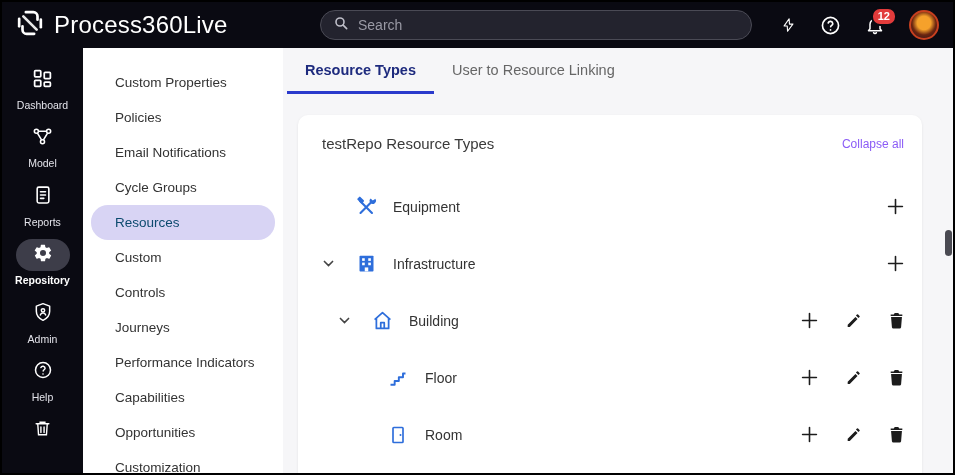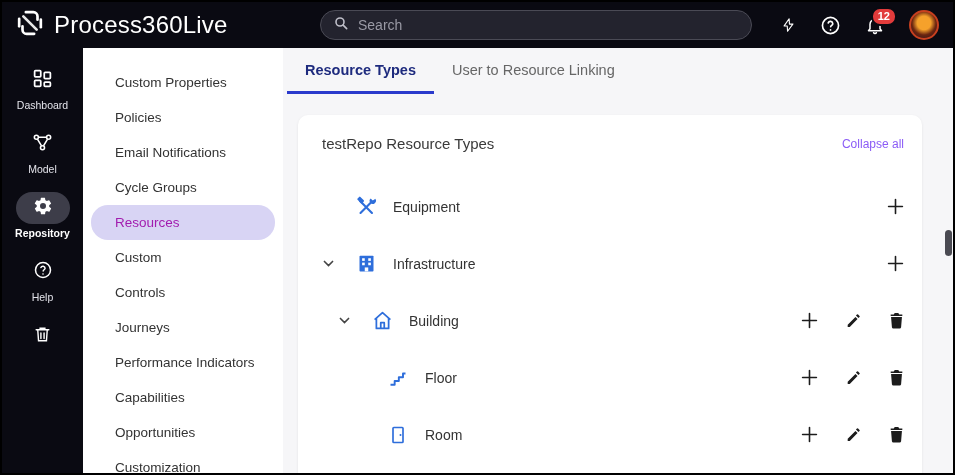--- a/index.html
+++ b/index.html
@@ -35,21 +35,21 @@
   .rail-iconwrap { width:54px; height:32px; display:flex; align-items:center; justify-content:center;
                    border-radius:17px; margin-bottom:3px; }
   .rail-item.active .rail-iconwrap { background:#3d3d49; }
   .rail-label { color:#e3e3ea; font-size:10.5px; }
   .rail-item.active .rail-label { color:#fff; font-weight:700; }
 
   
   .submenu { position:absolute; top:46px; left:81px; bottom:0; width:200px; background:#fff; padding-top:17px; }
   .sub-item { height:35px; display:flex; align-items:center; padding-left:24px; margin:0 8px;
               font-size:13.5px; color:#333; border-radius:17px; cursor:pointer; white-space:nowrap; }
-  .sub-item.selected { background:#d8d4f4; color:#a21caf; }
+  .sub-item.selected { background:#d8d4f4; color:#0c4a6e; }
 
   
   .main { position:absolute; top:46px; left:281px; right:0; bottom:0; background:#f6f6f8; overflow:hidden; }
   .tabs { display:flex; height:46px; align-items:stretch; padding-left:4px; }
   .tab { display:flex; align-items:center; padding:0 18px; font-size:14.5px; color:#666; cursor:pointer;
          border-bottom:3px solid transparent; }
   .tab.active { color:#1e2b7e; font-weight:700; border-bottom-color:#2b3acc; }
 
   .card { margin:21px 31px 0 15px; background:#fff; border-radius:10px;
           box-shadow:0 1px 3px rgba(0,0,0,.08); padding:20px 18px 20px 24px; height:600px; }
@@ -152,32 +152,55 @@
           <circle cx="5" cy="6" r="2.3"></circle>
               <circle cx="19" cy="6" r="2.3"></circle>
               <circle cx="12" cy="18" r="2.3"></circle>
           <path d="M7.3 6h9.4M6.2 8.1l4.7 7.8M17.8 8.1l-4.7 7.8"></path>
         </svg>
       </span>
         </span>
       <span class="rail-label">Model</span>
     </div>
 
+    <div class="rail-item">
+      <span class="rail-iconwrap">
+          <span>
+        <svg width="20" height="20" viewBox="0 0 24 24" fill="none" stroke="#fff" stroke-width="1.9">
+          <rect x="5" y="2.5" width="14" height="19" rx="2"></rect>
+          <path d="M9 8h6M9 12h6M9 16h4" stroke-linecap="round"></path>
+        </svg>
+      </span>
+        </span>
+      <span class="rail-label">Reports</span>
+    </div>
 
     <div class="rail-item active">
       <span class="rail-iconwrap">
           <span>
         <svg width="20" height="20" viewBox="0 0 24 24" fill="#fff" fill-rule="evenodd">
           <path d="M19.4 13c.04-.33.06-.66.06-1s-.02-.67-.06-1l2.1-1.65a.5.5 0 0 0 .12-.64l-2-3.46a.5.5 0 0 0-.6-.22l-2.49 1a7.3 7.3 0 0 0-1.73-1l-.38-2.65A.5.5 0 0 0 13.9 2h-4a.5.5 0 0 0-.5.42l-.37 2.65c-.63.26-1.21.6-1.74 1l-2.49-1a.5.5 0 0 0-.6.22l-2 3.46a.5.5 0 0 0 .12.64L4.5 11c-.04.33-.06.66-.06 1s.02.67.06 1l-2.08 1.65a.5.5 0 0 0-.12.64l2 3.46c.1.22.36.32.6.22l2.49-1c.53.4 1.11.74 1.74 1l.37 2.65c.04.24.25.42.5.42h4c.25 0 .46-.18.5-.42l.38-2.65c.62-.26 1.2-.6 1.73-1l2.49 1c.24.1.5 0 .6-.22l2-3.46a.5.5 0 0 0-.12-.64L19.4 13zM12 15.6A3.6 3.6 0 1 1 12 8.4a3.6 3.6 0 0 1 0 7.2z"></path>
         </svg>
       </span>
         </span>
       <span class="rail-label">Repository</span>
     </div>
 
+    <div class="rail-item">
+      <span class="rail-iconwrap">
+          <span>
+        <svg width="20" height="20" viewBox="0 0 24 24" fill="none" stroke="#fff" stroke-width="1.8" stroke-linejoin="round">
+          <path d="M12 2l8 3v6c0 5-3.4 8.8-8 11-4.6-2.2-8-6-8-11V5z"></path>
+          <circle cx="12" cy="10" r="2"></circle>
+          <path d="M8.8 15.5c.6-1.5 1.8-2.2 3.2-2.2s2.6.7 3.2 2.2" stroke-linecap="round"></path>
+        </svg>
+      </span>
+        </span>
+      <span class="rail-label">Admin</span>
+    </div>
 
     <div class="rail-item">
       <span class="rail-iconwrap">
           <span>
         <svg width="20" height="20" viewBox="0 0 24 24" fill="none" stroke="#fff" stroke-width="1.8">
           <circle cx="12" cy="12" r="9"></circle>
           <path d="M9.5 9a2.6 2.6 0 0 1 5 .9c0 1.6-2.3 2-2.3 3.4" stroke-linecap="round"></path>
           <circle cx="12" cy="16.8" r="1" fill="#fff" stroke="none"></circle>
         </svg>
       </span>

